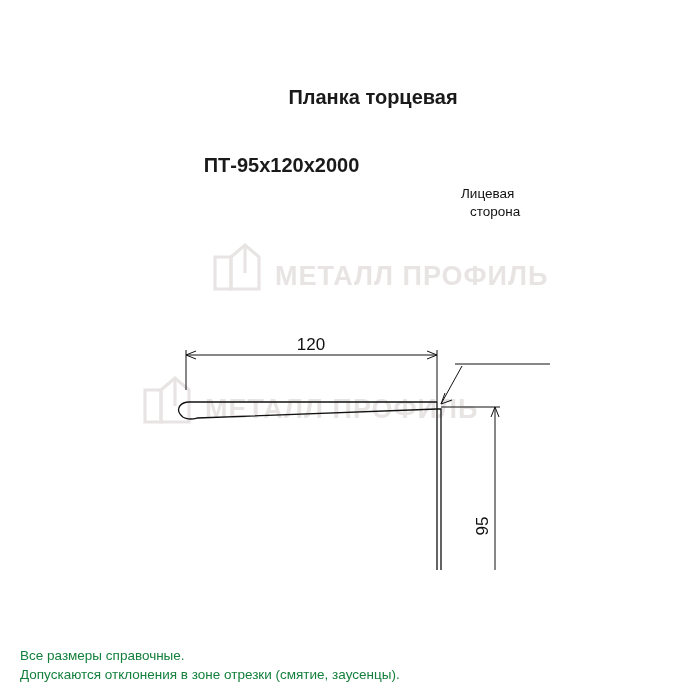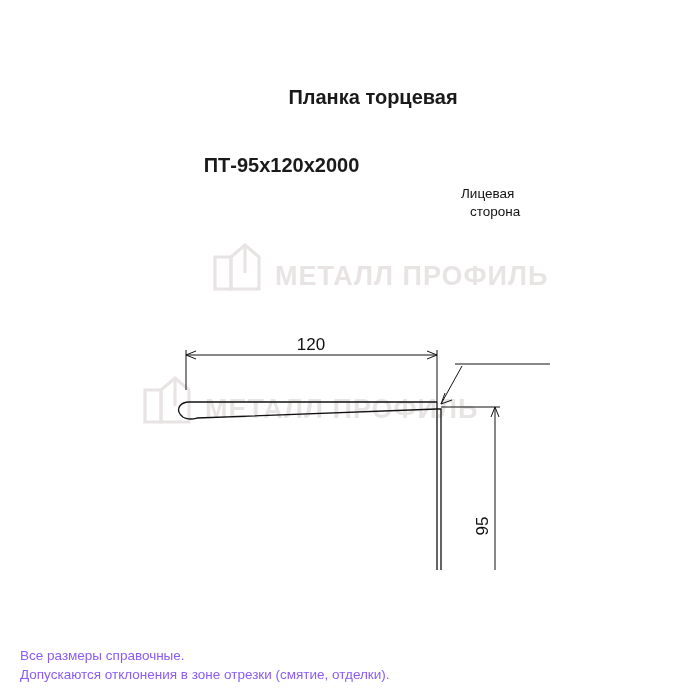--- a/index.html
+++ b/index.html
@@ -64,21 +64,21 @@
     width: 700px;
     height: 700px;
     pointer-events: none;
   }
   .footer {
     position: absolute;
     left: 20px;
     bottom: 16px;
     font-size: 13.5px;
     line-height: 19px;
-    color: #8b5cf6;
+    color: #15803d;
   }
   .footer div {
     white-space: nowrap;
   }
   .lbl {
     font-size: 17px;
     fill: #111;
     font-family: "Liberation Sans", sans-serif;
   }
   .lbl-small {
@@ -158,16 +158,16 @@
     <text class="lbl" x="311" y="200" text-anchor="middle">120</text>
     <text class="lbl" x="488" y="376" text-anchor="middle" transform="rotate(-90 488 376)">95</text>
     <text class="lbl" x="414" y="497" text-anchor="middle" transform="rotate(-90 414 497)">15</text>
 
     <text class="lbl-small" x="461" y="48">Лицевая</text>
     <text class="lbl-small" x="470" y="66">сторона</text>
   </svg>
 
   <div class="footer">
     <div>Все размеры справочные.</div>
-    <div>Допускаются отклонения в зоне отрезки (смятие, отделки).</div>
+    <div>Допускаются отклонения в зоне отрезки (смятие, заусенцы).</div>
   </div>
 
 </div>
 
 </body></html>

